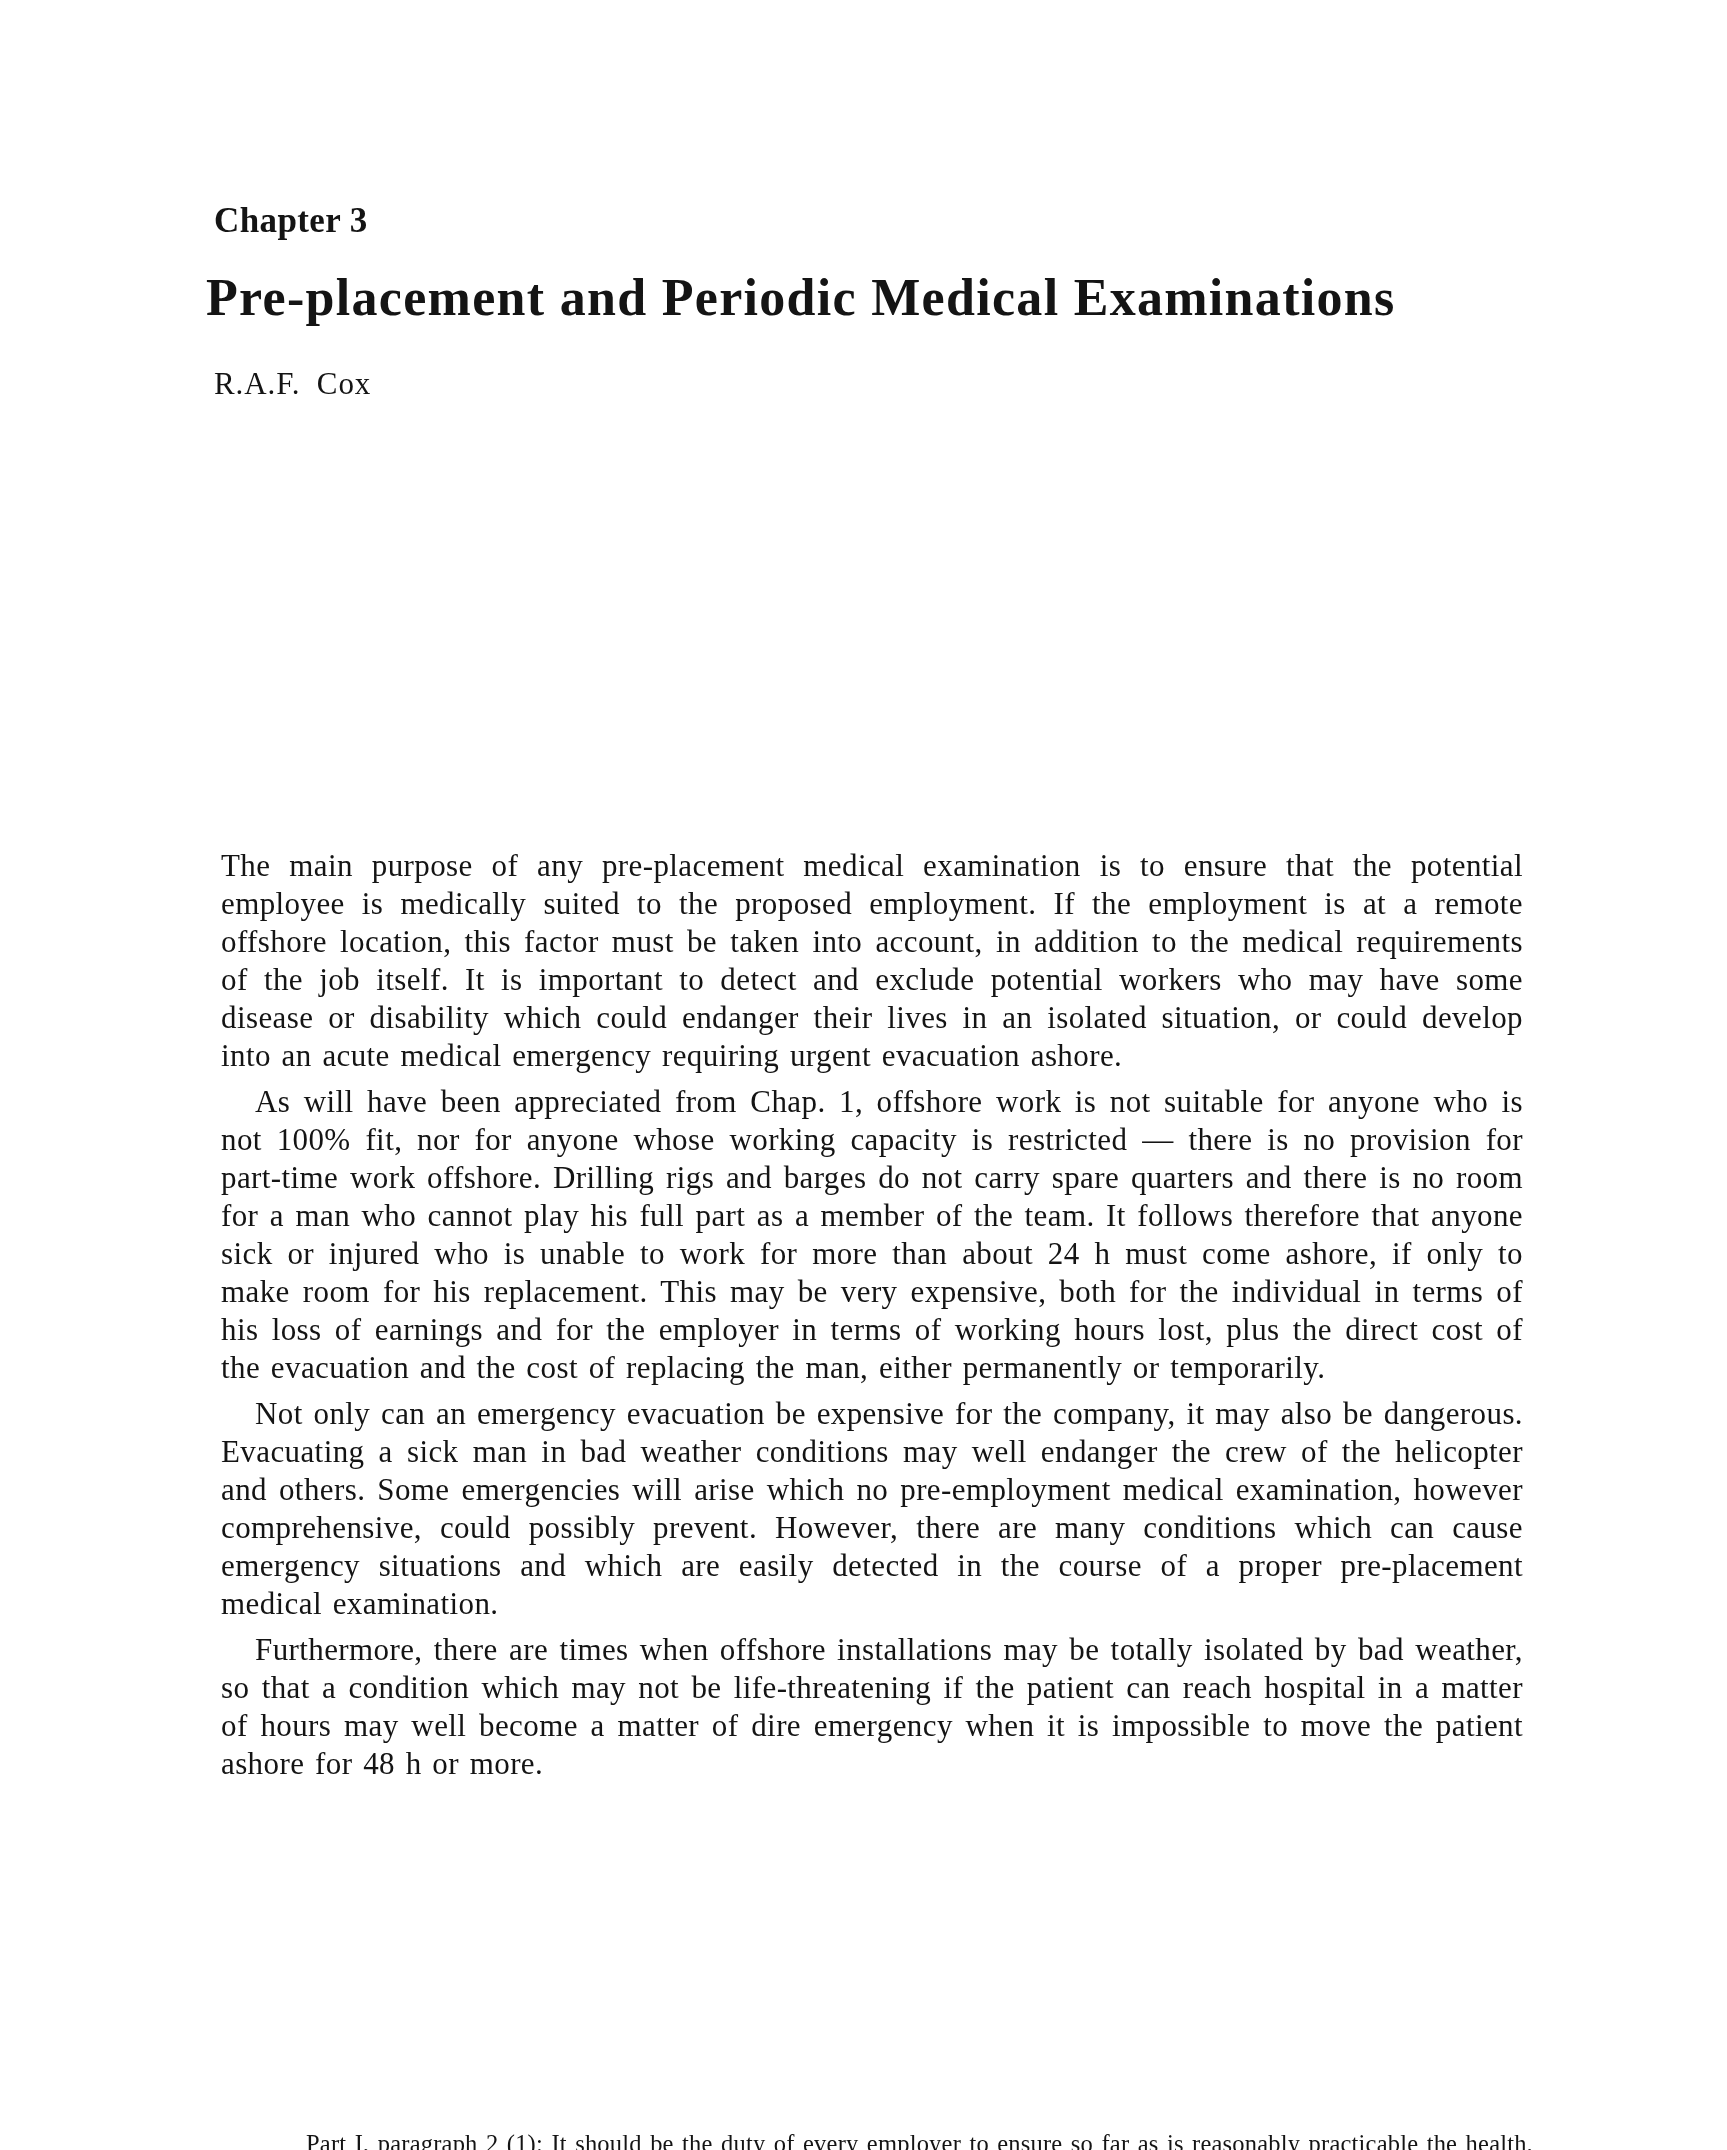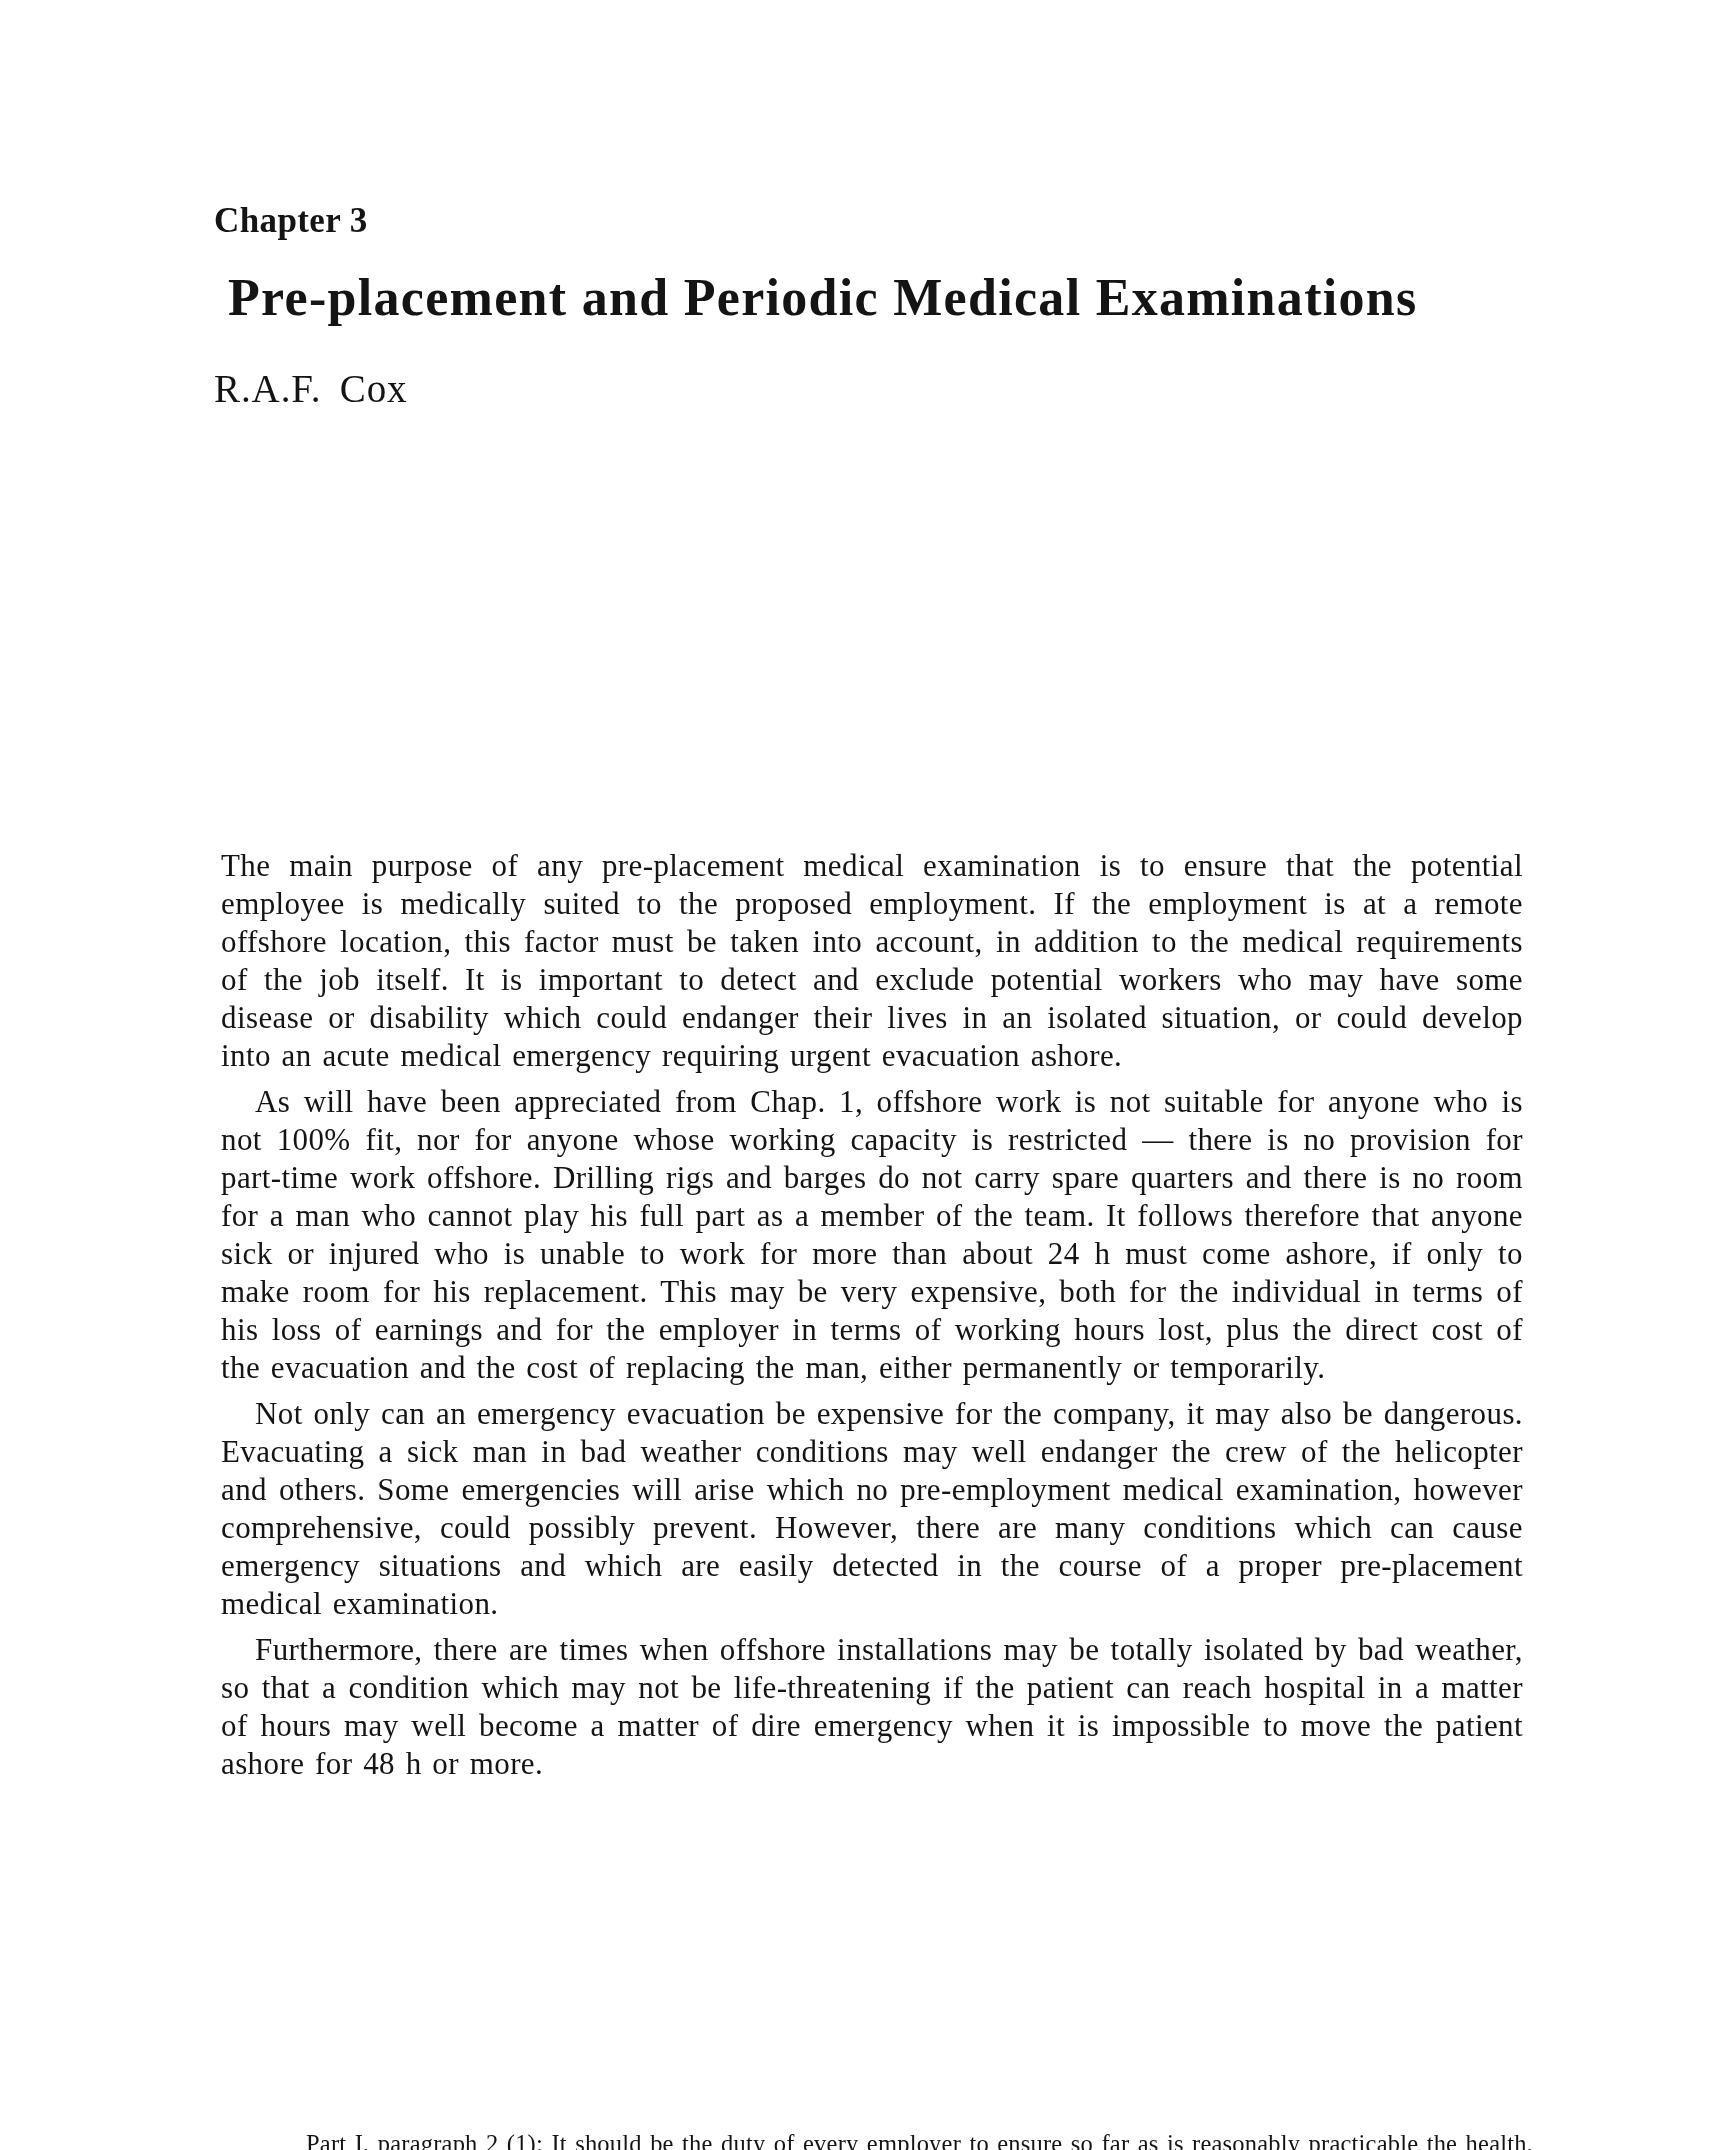--- a/index.html
+++ b/index.html
@@ -9,27 +9,27 @@
     background:#ffffff;
     overflow:hidden;
     font-family:"Liberation Serif", serif;
     color:#141414;
   }
   .chapter-label{
     position:absolute;left:214px;top:201px;
     font-size:35px;font-weight:700;letter-spacing:0.4px;text-align:center;
   }
   .page-title{
-    position:absolute;left:228px;top:268px;margin:0;
+    position:absolute;left:206px;top:268px;margin:0;
     font-size:52px;font-weight:700;letter-spacing:1.3px;
     white-space:nowrap;
   }
   .author{
     position:absolute;left:214px;top:366px;
-    font-size:39px;letter-spacing:0.9px;word-spacing:7.7px;
+    font-size:31px;letter-spacing:0.9px;word-spacing:7.7px;
   }
   .section-heading{
     position:absolute;left:213px;top:792px;margin:0;
     font-size:39px;font-weight:700;letter-spacing:0.4px;
     white-space:nowrap;
   }
   .body-text{
     position:absolute;left:213px;top:839px;width:1318px;
     font-size:31px;line-height:38px;
     text-align:justify;letter-spacing:0.4px;word-spacing:2.6px;

